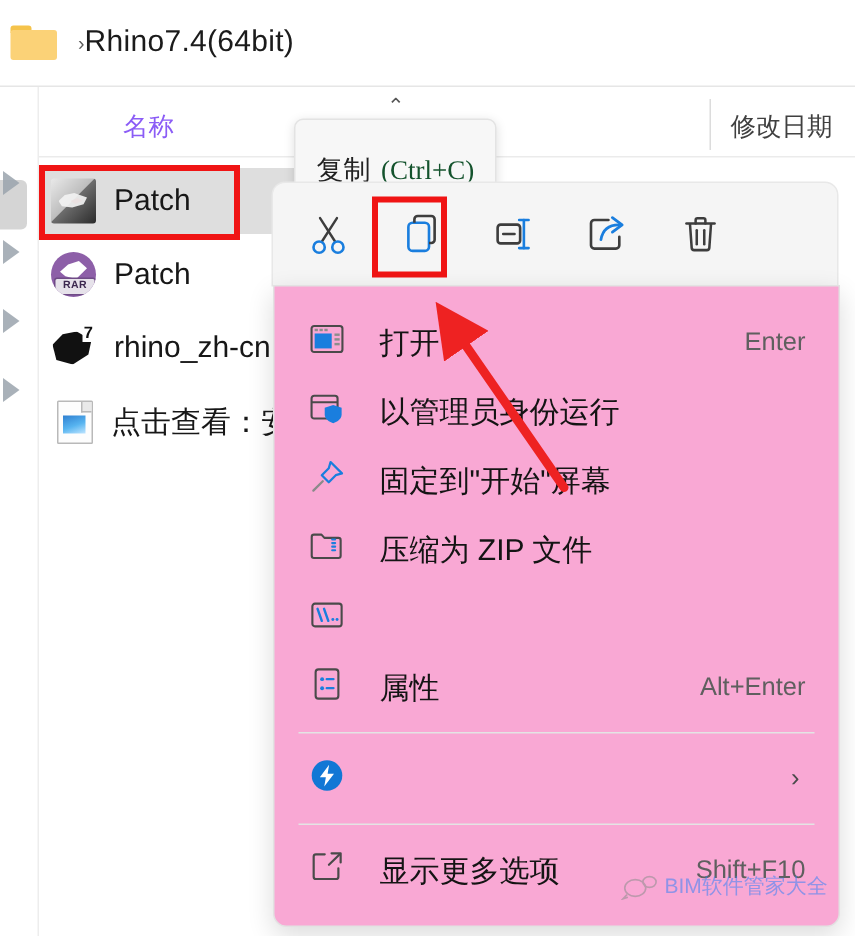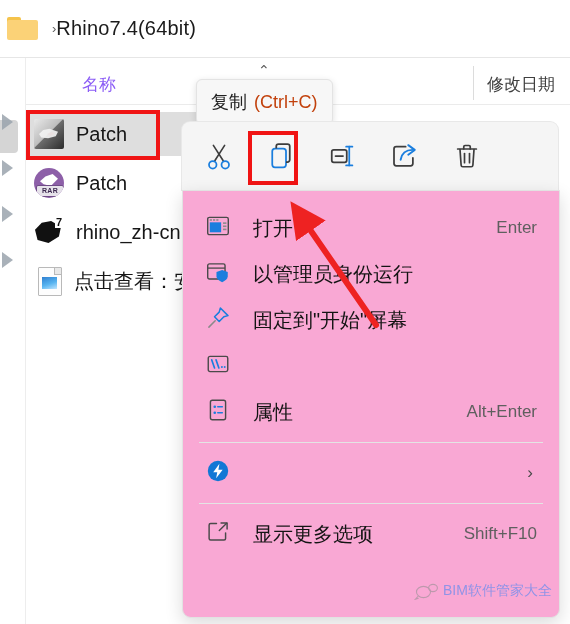--- a/index.html
+++ b/index.html
@@ -123,27 +123,27 @@
   .red-box{
     position:absolute;left:26px;top:110px;width:134px;height:50px;
     border:4px solid #f01414;box-sizing:border-box;
   }
 
   
   .tip-caret{
     position:absolute;left:258px;top:63px;font-size:14px;color:#555;line-height:1;
   }
   .tooltip{
-    position:absolute;left:196px;top:79px;height:44px;padding:0 14px;
+    position:absolute;left:196px;top:79px;height:44px;padding:11px 14px;
     display:flex;align-items:center;
     background:#f7f7f7;border:1px solid #e3e3e3;border-radius:6px;
     box-shadow:0 2px 7px rgba(0,0,0,.13);
     font-size:18px;color:#222;white-space:nowrap;
   }
-  .tooltip .sc{color:#c2410c;}
+  .tooltip .sc{color:#14532d;font-family:Liberation Serif, serif;}
 
   
   .cmdbar{
     position:absolute;left:182px;top:122px;width:376px;height:68px;
     background:#f5f5f5;border-radius:8px 8px 0 0;
     box-shadow:0 0 0 1px #e8e8e8;
     display:flex;align-items:center;
   }
   .cmdbtn{
     width:62px;height:52px;display:flex;align-items:center;justify-content:center;
@@ -354,20 +354,35 @@
           <g fill="none" stroke="#1a7ede" stroke-width="1.4" stroke-linejoin="round" stroke-linecap="round">
             <path d="M14.2 2.8 L21.2 9.8 L17.4 10.9 L13.1 15.2 L8.8 10.9 L13.1 6.6 Z"></path>
           </g>
           <line x1="9.4" y1="14.6" x2="3.6" y2="20.4" stroke="#8a8a8a" stroke-width="1.4" stroke-linecap="round"></line>
         </svg>
       </span>
       <span class="mi-label">固定到"开始"屏幕</span>
       <span class="mi-acc"></span>
     </div>
 
+    <div class="mi">
+      <span class="mi-ic">
+        <svg width="26" height="26" viewBox="0 0 24 24">
+          <path d="M2.6 6.4 A1.4 1.4 0 0 1 4 5 H8.6 L10.4 7 H19 A1.4 1.4 0 0 1 20.4 8.4 V18 A1.4 1.4 0 0 1 19 19.4 H4 A1.4 1.4 0 0 1 2.6 18 Z" fill="none" stroke="#4a4a4a" stroke-width="1.3" stroke-linejoin="round"></path>
+          <g stroke="#1a7ede" stroke-width="1.3" stroke-linecap="round">
+            <line x1="15.2" y1="8" x2="17" y2="8"></line>
+            <line x1="15.2" y1="10.2" x2="17" y2="10.2"></line>
+            <line x1="15.2" y1="12.4" x2="17" y2="12.4"></line>
+            <line x1="15.2" y1="14.6" x2="17" y2="14.6"></line>
+          </g>
+        </svg>
+      </span>
+      <span class="mi-label">压缩为 ZIP 文件</span>
+      <span class="mi-acc"></span>
+    </div>
 
     <div class="mi">
       <span class="mi-ic">
         <svg width="26" height="26" viewBox="0 0 24 24">
           <rect x="3" y="5" width="18" height="14" rx="1.6" fill="none" stroke="#4a4a4a" stroke-width="1.3"></rect>
           <g stroke="#1a7ede" stroke-width="1.5" stroke-linecap="round">
             <line x1="6.2" y1="8.2" x2="8.8" y2="15.6"></line>
             <line x1="10.2" y1="8.2" x2="12.8" y2="15.6"></line>
           </g>
           <circle cx="15.6" cy="14.8" r="0.9" fill="#1a7ede"></circle>

